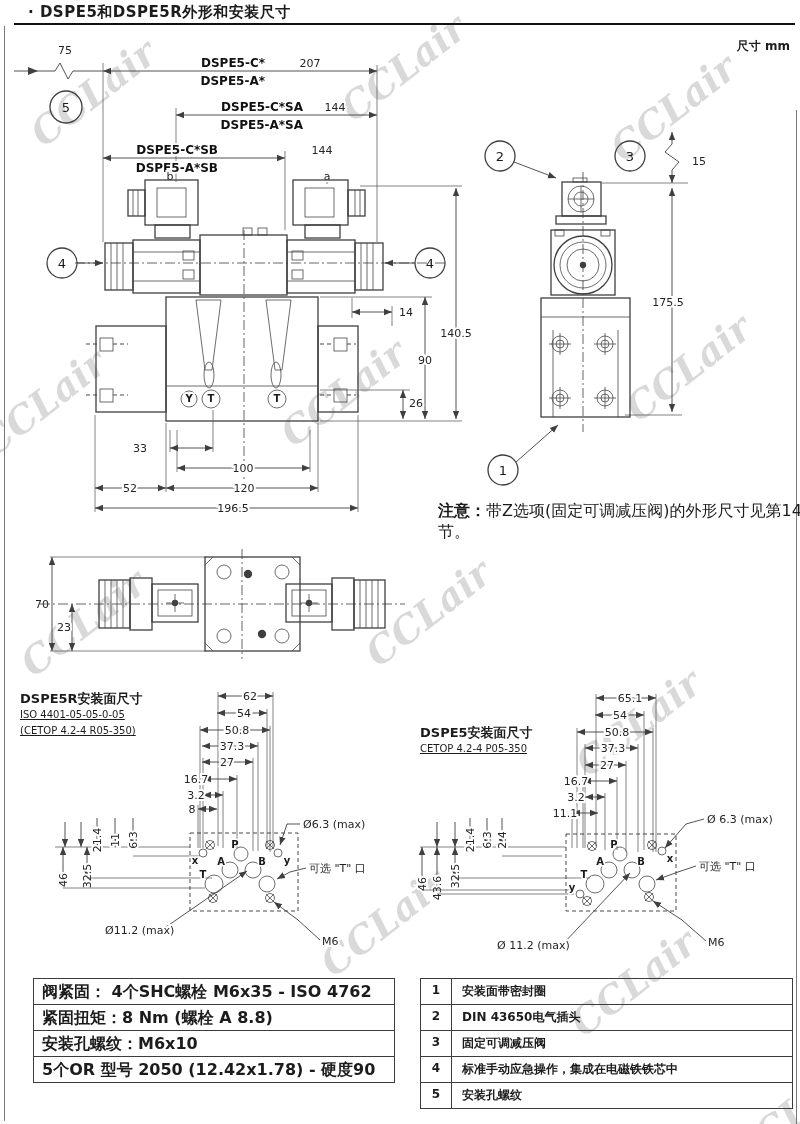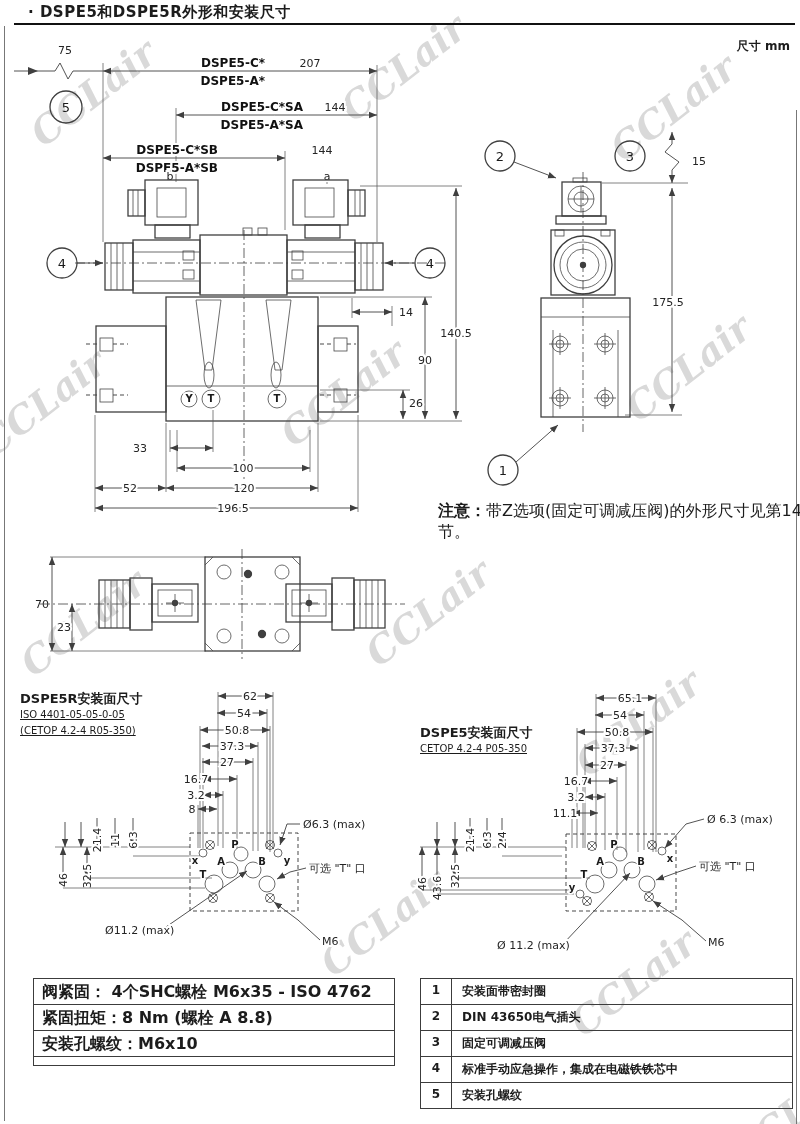--- a/index.html
+++ b/index.html
@@ -536,20 +536,21 @@
       <polyline class="ldr" points="142,257 210,185" marker-end="url(#ar)"></polyline>
       <text class="dt dts" x="77" y="261" text-anchor="start">Ø 11.2 (max)</text>
     </g>
   </svg>
 
   <div class="abs spec">
     <div class="row">阀紧固：  4个SHC螺栓 M6x35 - ISO 4762</div>
     <div class="row">紧固扭矩：8 Nm (螺栓 A 8.8)</div>
     <div class="row">安装孔螺纹：M6x10</div>
     <div class="row">
+      <div>5个OR 型号 2050 (12.42x1.78) - 硬度90</div>
     </div>
   </div>
 
   <div class="abs legend">
     <div class="lrow">
       <div class="num">1</div>
       <div class="txt">安装面带密封圈</div>
     </div>
     <div class="lrow">
       <div class="num">2</div>

